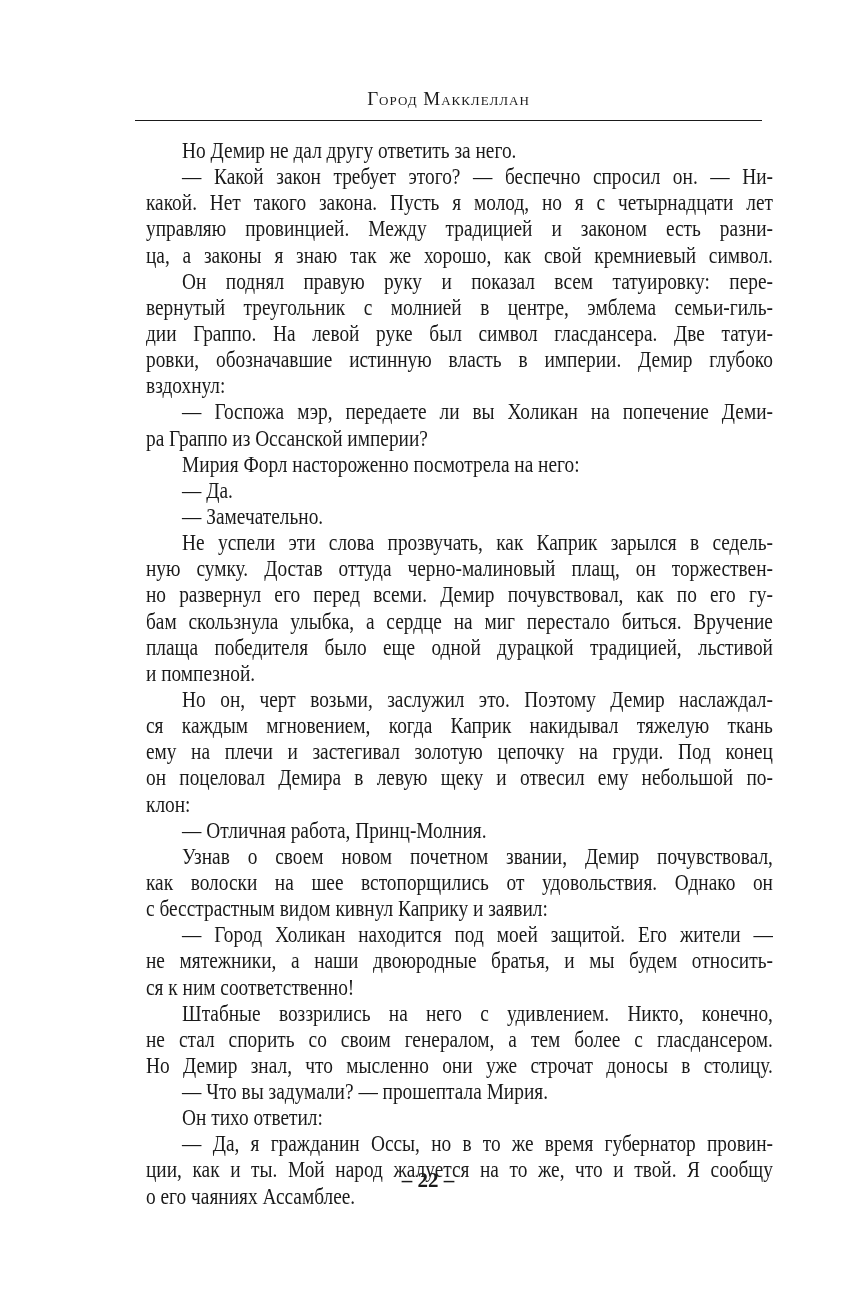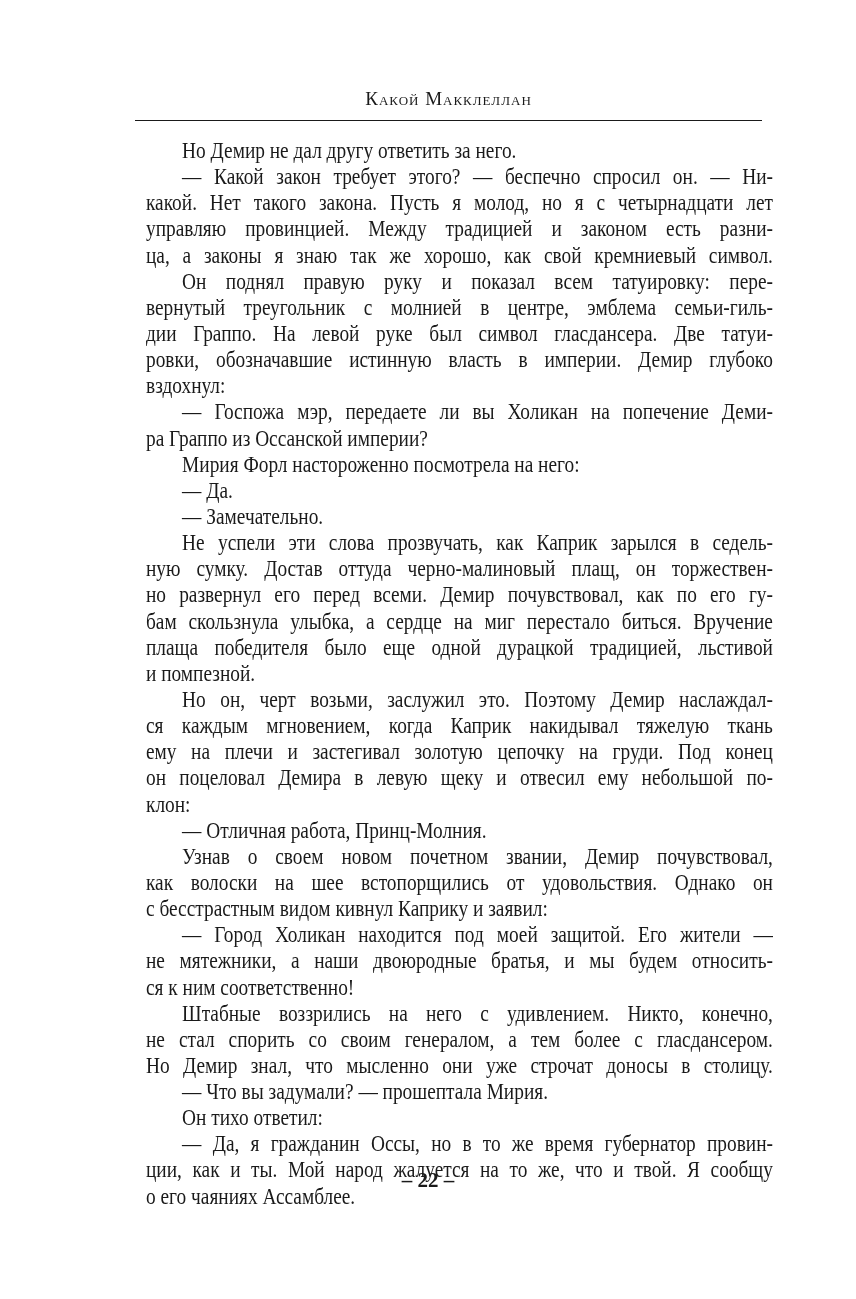--- a/index.html
+++ b/index.html
@@ -15,21 +15,21 @@
             text-align: justify; text-align-last: justify; transform: scaleX(0.86); transform-origin: left center; width: 729px; }
     .line.last { text-align-last: left; }
     .line.indent { padding-left: 42px; width: 687px; }
     .folio { position: absolute; left: 0; width: 856px; top: 1168px; text-align: center;
              font-size: 21px; font-weight: bold; color: #1a1a1a; }
   </style>
 </head>
 <body>
 
 <div class="page">
-  <div class="running-head">Какой Макклеллан</div>
+  <div class="running-head">Город Макклеллан</div>
   <div class="head-rule"></div>
   <div class="body-text" id="body-text">
       <div class="line indent last">Но Демир не дал другу ответить за него.</div>
       <div class="line indent">— Какой закон требует этого? — беспечно спросил он. — Ни-</div>
       <div class="line">какой. Нет такого закона. Пусть я молод, но я с четырнадцати лет</div>
       <div class="line">управляю провинцией. Между традицией и законом есть разни-</div>
       <div class="line">ца, а законы я знаю так же хорошо, как свой кремниевый символ.</div>
       <div class="line indent">Он поднял правую руку и показал всем татуировку: пере-</div>
       <div class="line">вернутый треугольник с молнией в центре, эмблема семьи-гиль-</div>
       <div class="line">дии Граппо. На левой руке был символ гласдансера. Две татуи-</div>

